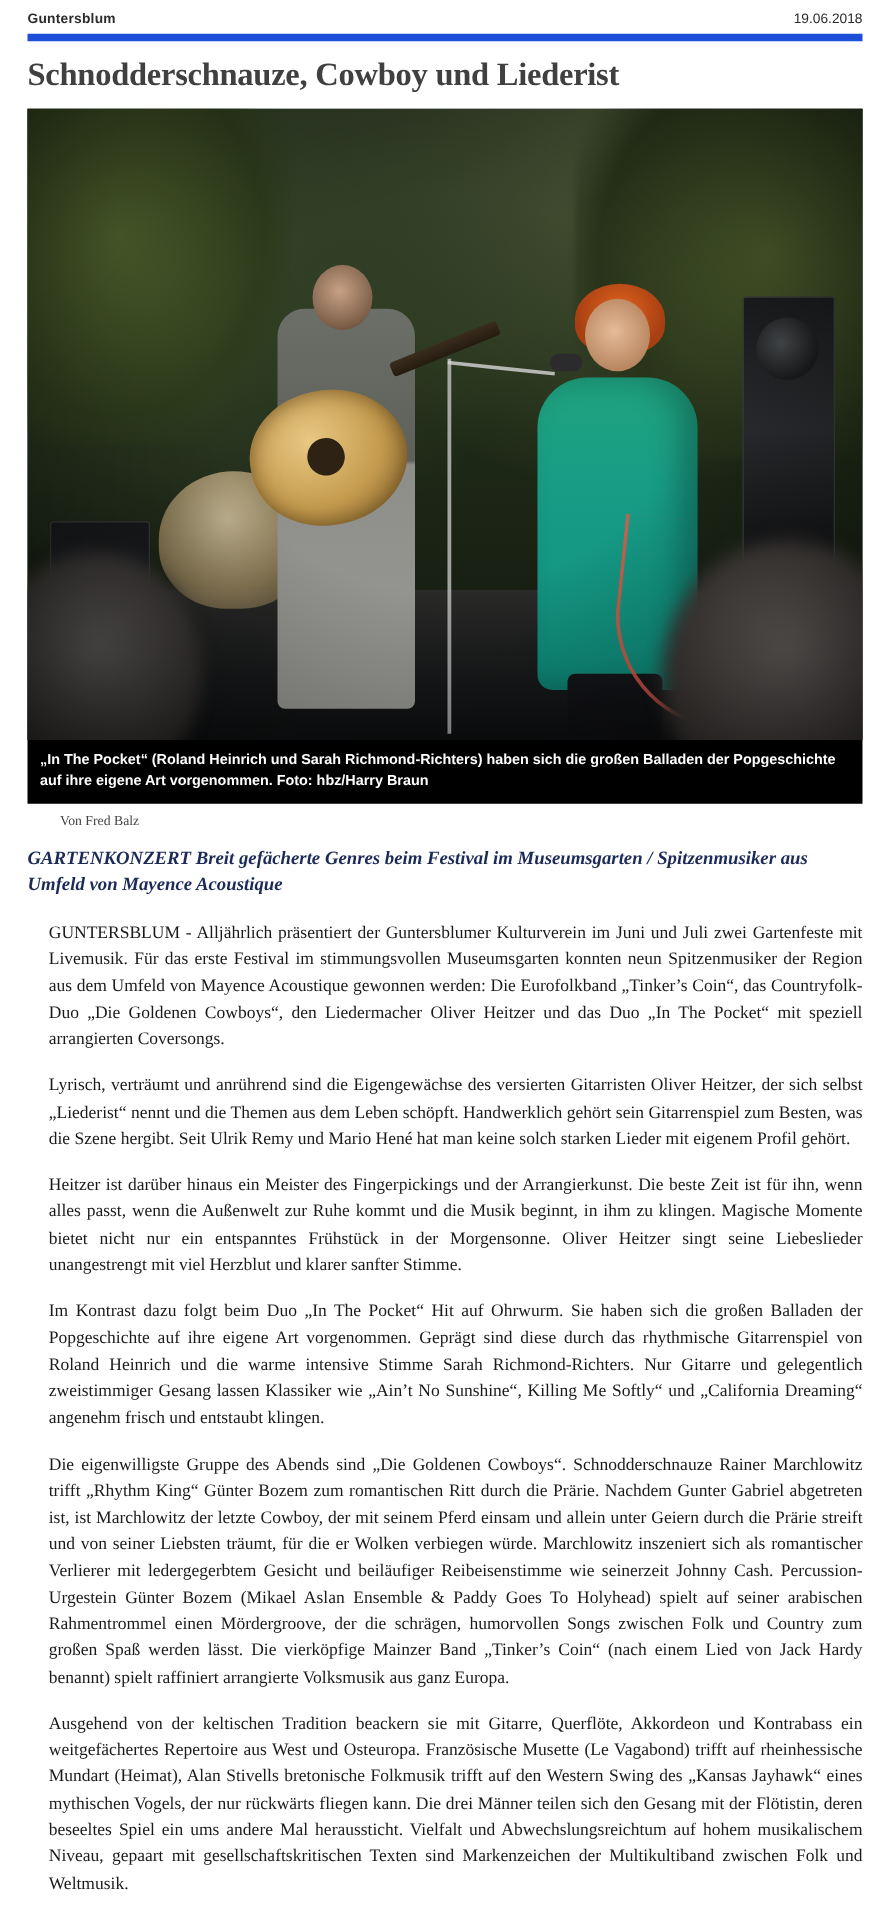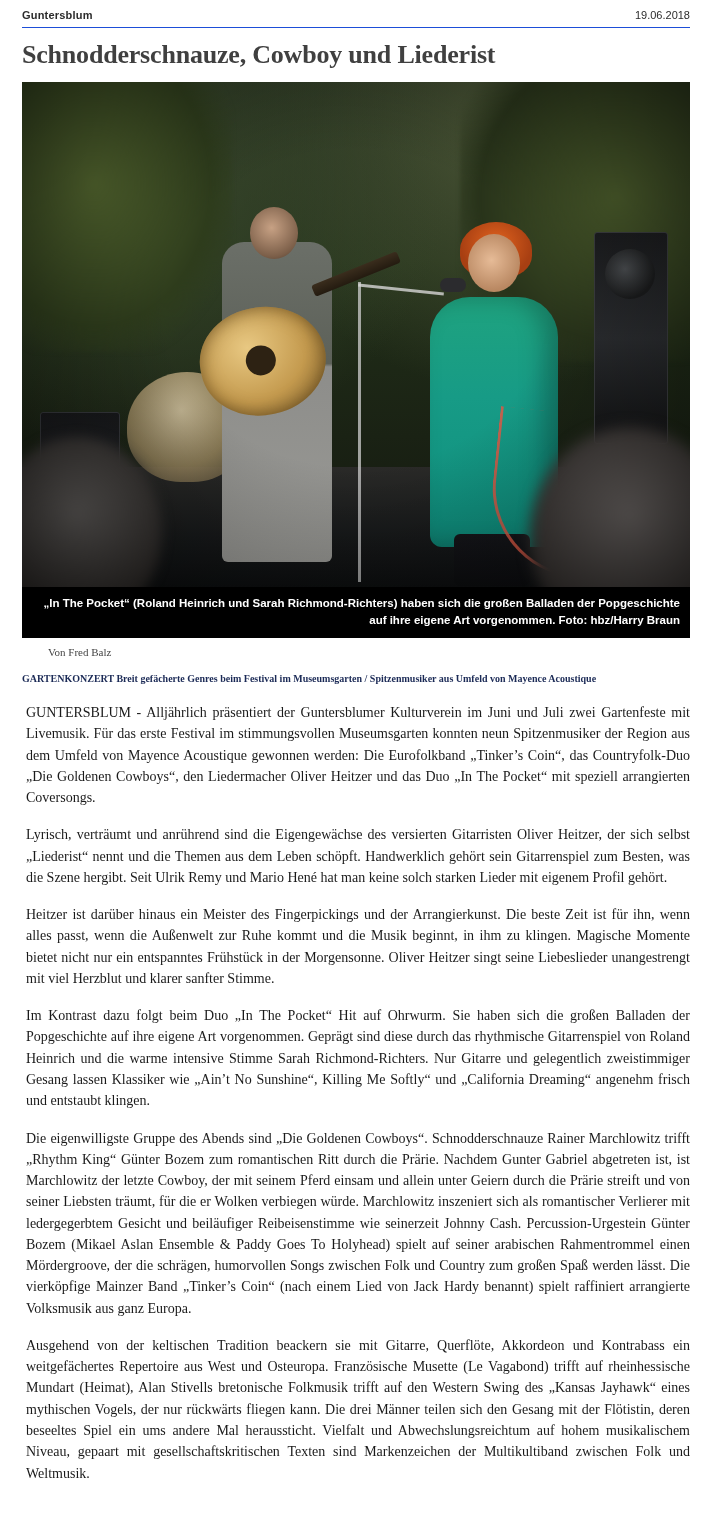--- a/index.html
+++ b/index.html
@@ -21,21 +21,21 @@
   }
   .masthead {
     display: flex;
     justify-content: space-between;
     align-items: flex-end;
     font-family: "Liberation Sans", sans-serif;
     font-size: 11px;
     color: #333333;
     padding-top: 9px;
     padding-bottom: 6px;
-    border-bottom: 1px solid #1d4ed8;
+    border-bottom: 6px solid #1d4ed8;
   }
   .masthead .locality {
     font-weight: bold;
     letter-spacing: 0.2px;
     color: #2b2b2b;
   }
   .masthead .date {
     color: #2b2b2b;
   }
   h1.headline {
@@ -44,21 +44,20 @@
     line-height: 1.16;
     font-weight: bold;
     color: #404040;
     margin: 12px 0 12px 0;
     letter-spacing: -0.2px;
   }
   .figure {
     margin: 0 0 8px 0;
     position: relative;
     width: 576px;
-    text-align: right;
   }
   .photo {
     position: relative;
     width: 668px;
     height: 505px;
     overflow: hidden;
     background: #11150f;
   }
   .photo .sky {
     position: absolute;
@@ -252,32 +251,33 @@
     box-sizing: border-box;
   }
   .byline {
     font-family: "Liberation Serif", serif;
     font-size: 11px;
     color: #444444;
     margin: 4px 0 14px 26px;
   }
   .kicker {
     font-family: "Liberation Serif", serif;
-    font-size: 10px;
+    font-size: 15px;
     font-weight: bold;
     color: #1b2a56;
     line-height: 1.45;
     margin: 0 0 16px 0;
+    font-style: italic;
   }
   p.body {
     font-family: "Liberation Serif", serif;
     font-size: 14px;
     line-height: 1.52;
     color: #1a1a1a;
-    margin: 0 0 16px 4px;
+    margin: 0 0 16px 17px;
     text-align: justify;
   }
 </style>
 </head>
 <body>
 
 <div class="page">
 
   <div class="masthead">
     <span class="locality">Guntersblum</span>

